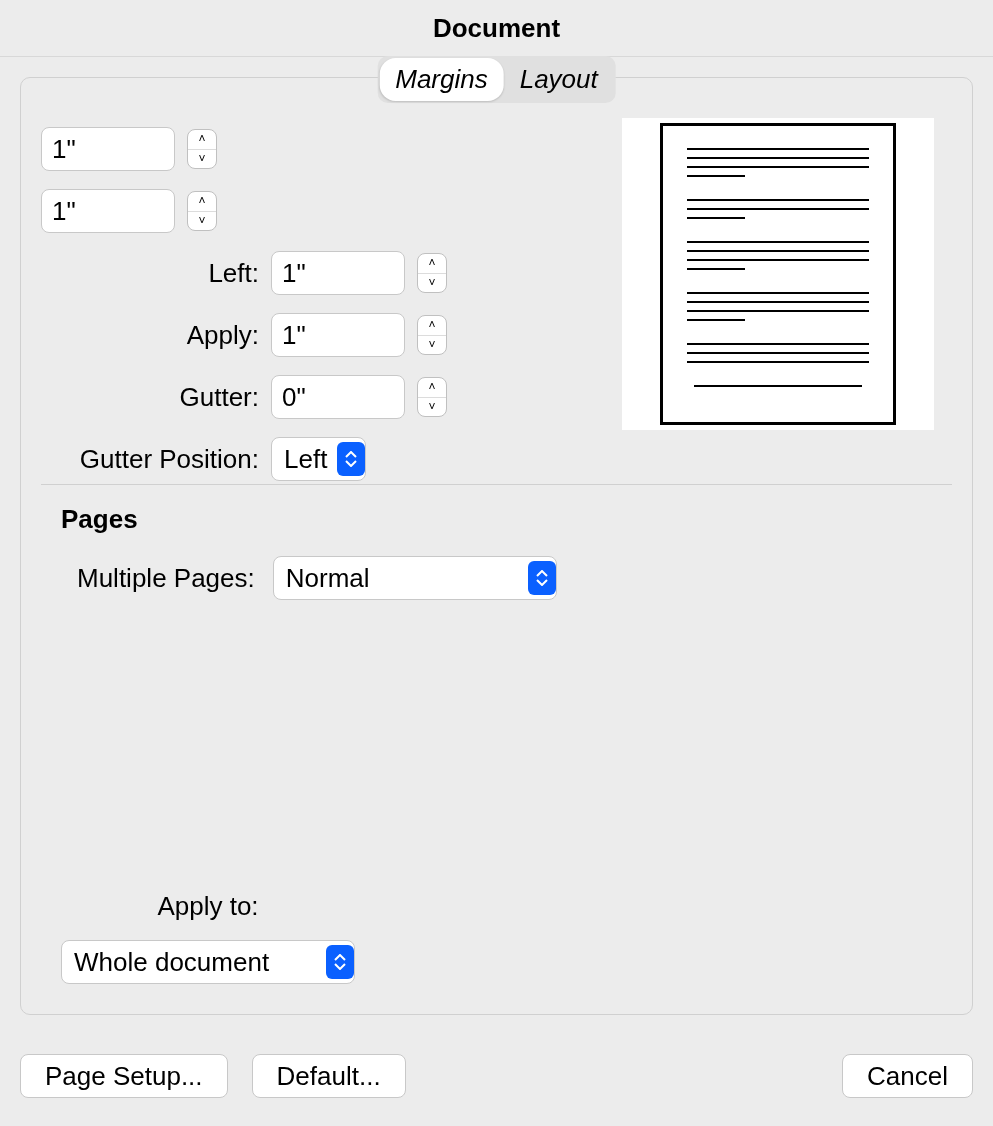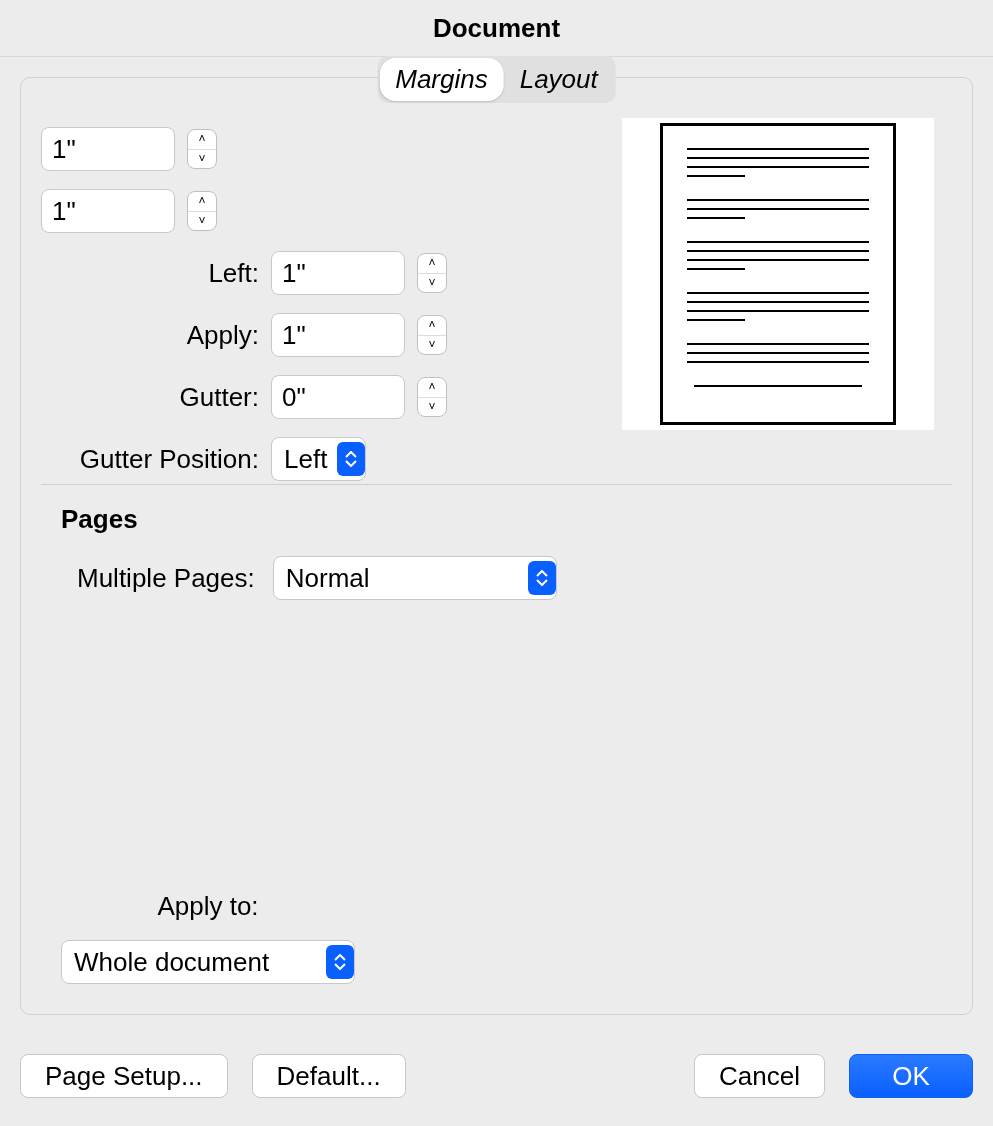--- a/index.html
+++ b/index.html
@@ -341,14 +341,13 @@
     </div>
   </div>
 
 </div>
 
 <div class="footer">
   <button class="btn">Page Setup...</button>
   <button class="btn">Default...</button>
   <div class="spacer"></div>
   <button class="btn" style="min-width:124px">Cancel</button>
-  <button class="btn primary">OK</button>
 </div>
 
 </body></html>

